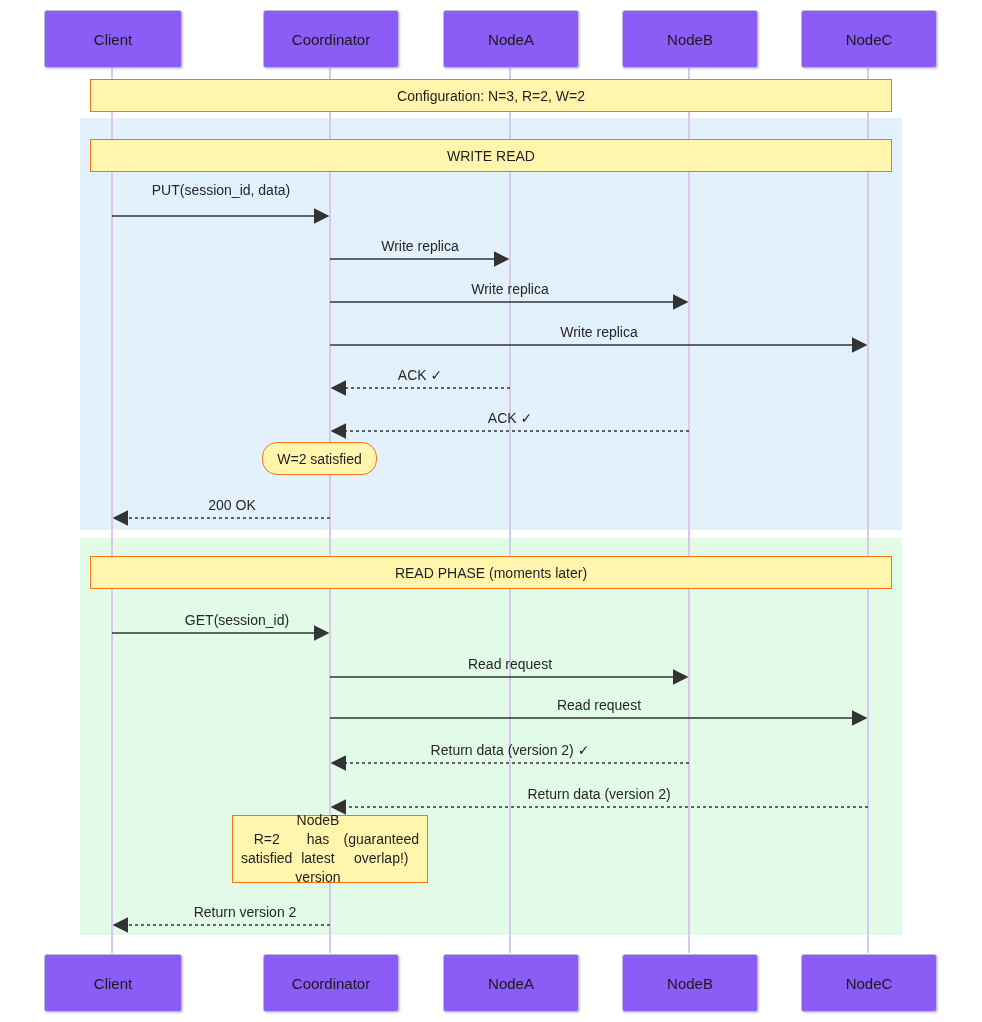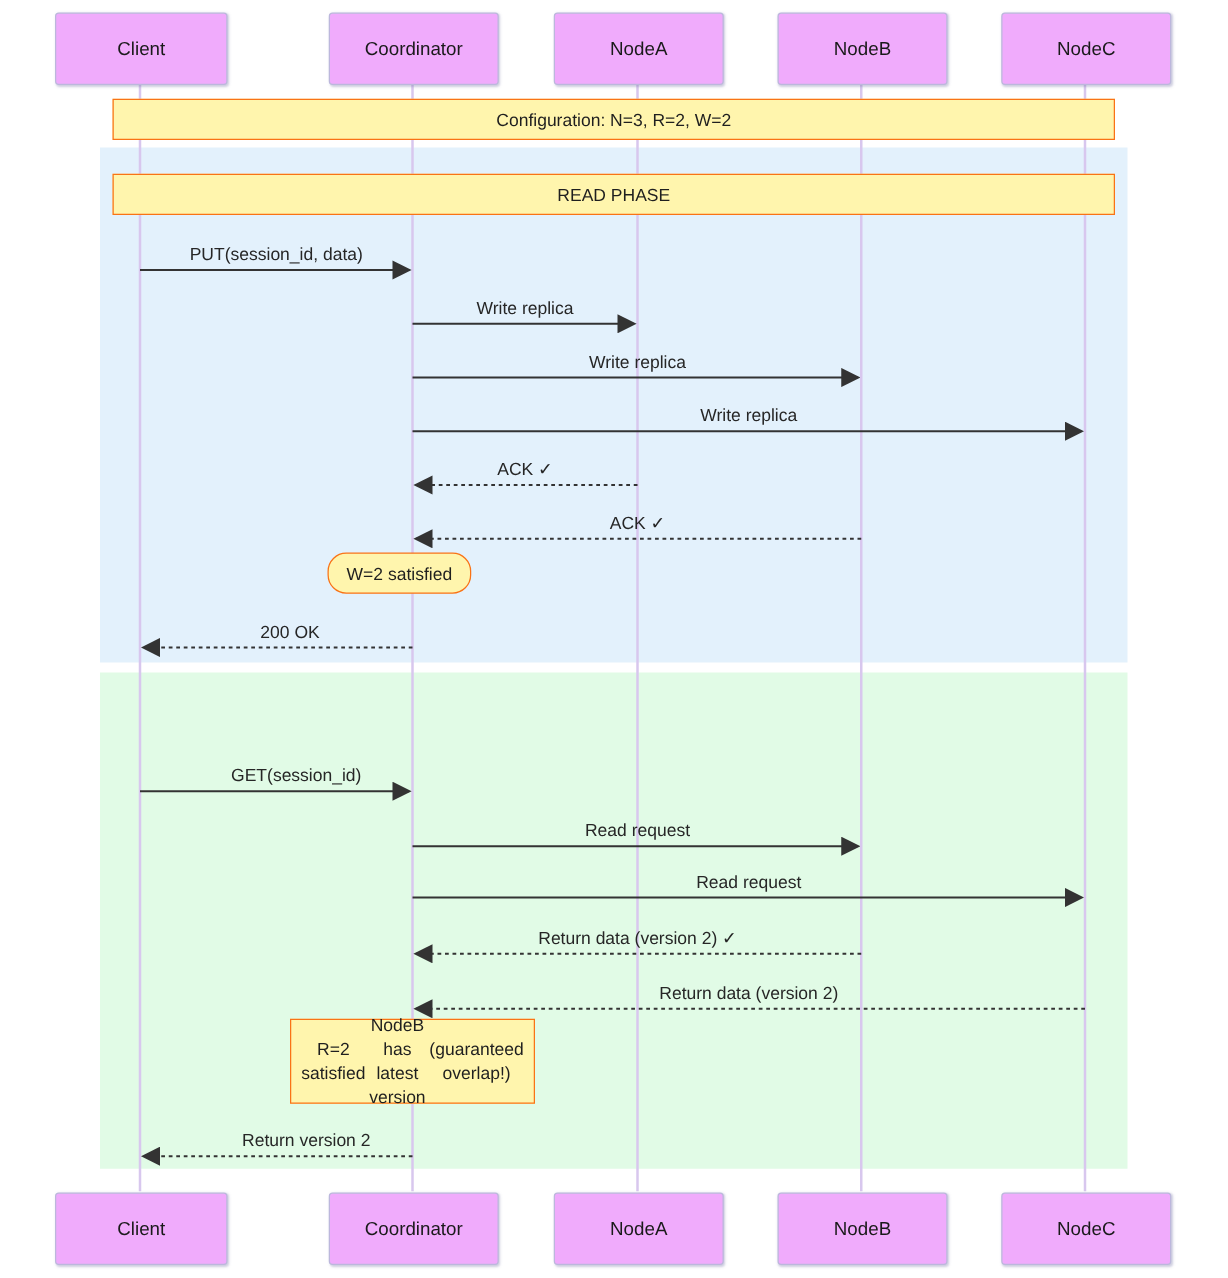--- a/index.html
+++ b/index.html
@@ -11,21 +11,21 @@
     color:#1f1f1f;
     overflow:hidden;
   }
   .phase-rect{position:absolute;left:80px;width:822px;}
   .rect-write{top:118px;height:412px;background:#e3f1fc;}
   .rect-read{top:538px;height:397px;background:#e1fbe6;}
   .svg-layer{position:absolute;left:0;top:0;z-index:2;}
   .actor-box{
     position:absolute;z-index:4;
     width:136px;height:56px;
-    background:#f0abfc;
+    background:#8b5cf6;
     border:1px solid #bcb7dc;
     border-radius:3px;
     box-shadow:1px 1px 2px rgba(110,110,160,0.35);
     display:flex;align-items:center;justify-content:center;
     font-size:15px;color:#1a1a1a;
   }
   .note{
     position:absolute;z-index:3;
     background:#fff5ad;
     border:1px solid #f97316;
@@ -111,33 +111,36 @@
       <span>NodeB</span>
     </div>
   <div class="actor-box" style="left:801px;top:954px;width:134px;">
       <span>NodeC</span>
     </div>
 
   <div class="note note-wide" style="top:79px;">
       <span>Configuration: N=3, R=2, W=2</span>
     </div>
   <div class="note note-wide" style="top:139px;">
-      <span>READ PHASE</span>
+      <span>WRITE READ</span>
+    </div>
+  <div class="note note-wide" style="top:556px;">
+      <span>READ PHASE (moments later)</span>
     </div>
 
   <div class="note" style="left:262px;top:442px;width:115px;height:33px;border-radius:15px;">
       <span>W=2 satisfied</span>
     </div>
   <div class="note note-multiline" style="left:232px;top:815px;width:196px;height:68px;">
     <span>R=2 satisfied</span>
     <span>NodeB has latest version</span>
     <span>(guaranteed overlap!)</span>
   </div>
 
-  <div class="msg-label" style="left:221px;top:195px;">PUT(session_id, data)</div>
+  <div class="msg-label" style="left:221px;top:182px;">PUT(session_id, data)</div>
   <div class="msg-label" style="left:420px;top:238px;">Write replica</div>
   <div class="msg-label" style="left:510px;top:281px;">Write replica</div>
   <div class="msg-label" style="left:599px;top:324px;">Write replica</div>
   <div class="msg-label" style="left:420px;top:367px;">ACK ✓</div>
   <div class="msg-label" style="left:510px;top:410px;">ACK ✓</div>
   <div class="msg-label" style="left:232px;top:497px;">200 OK</div>
   <div class="msg-label" style="left:221px;top:612px;margin-left:16px;">GET(session_id)</div>
   <div class="msg-label" style="left:510px;top:656px;">Read request</div>
   <div class="msg-label" style="left:599px;top:697px;">Read request</div>
   <div class="msg-label" style="left:510px;top:742px;">Return data (version 2) ✓</div>

